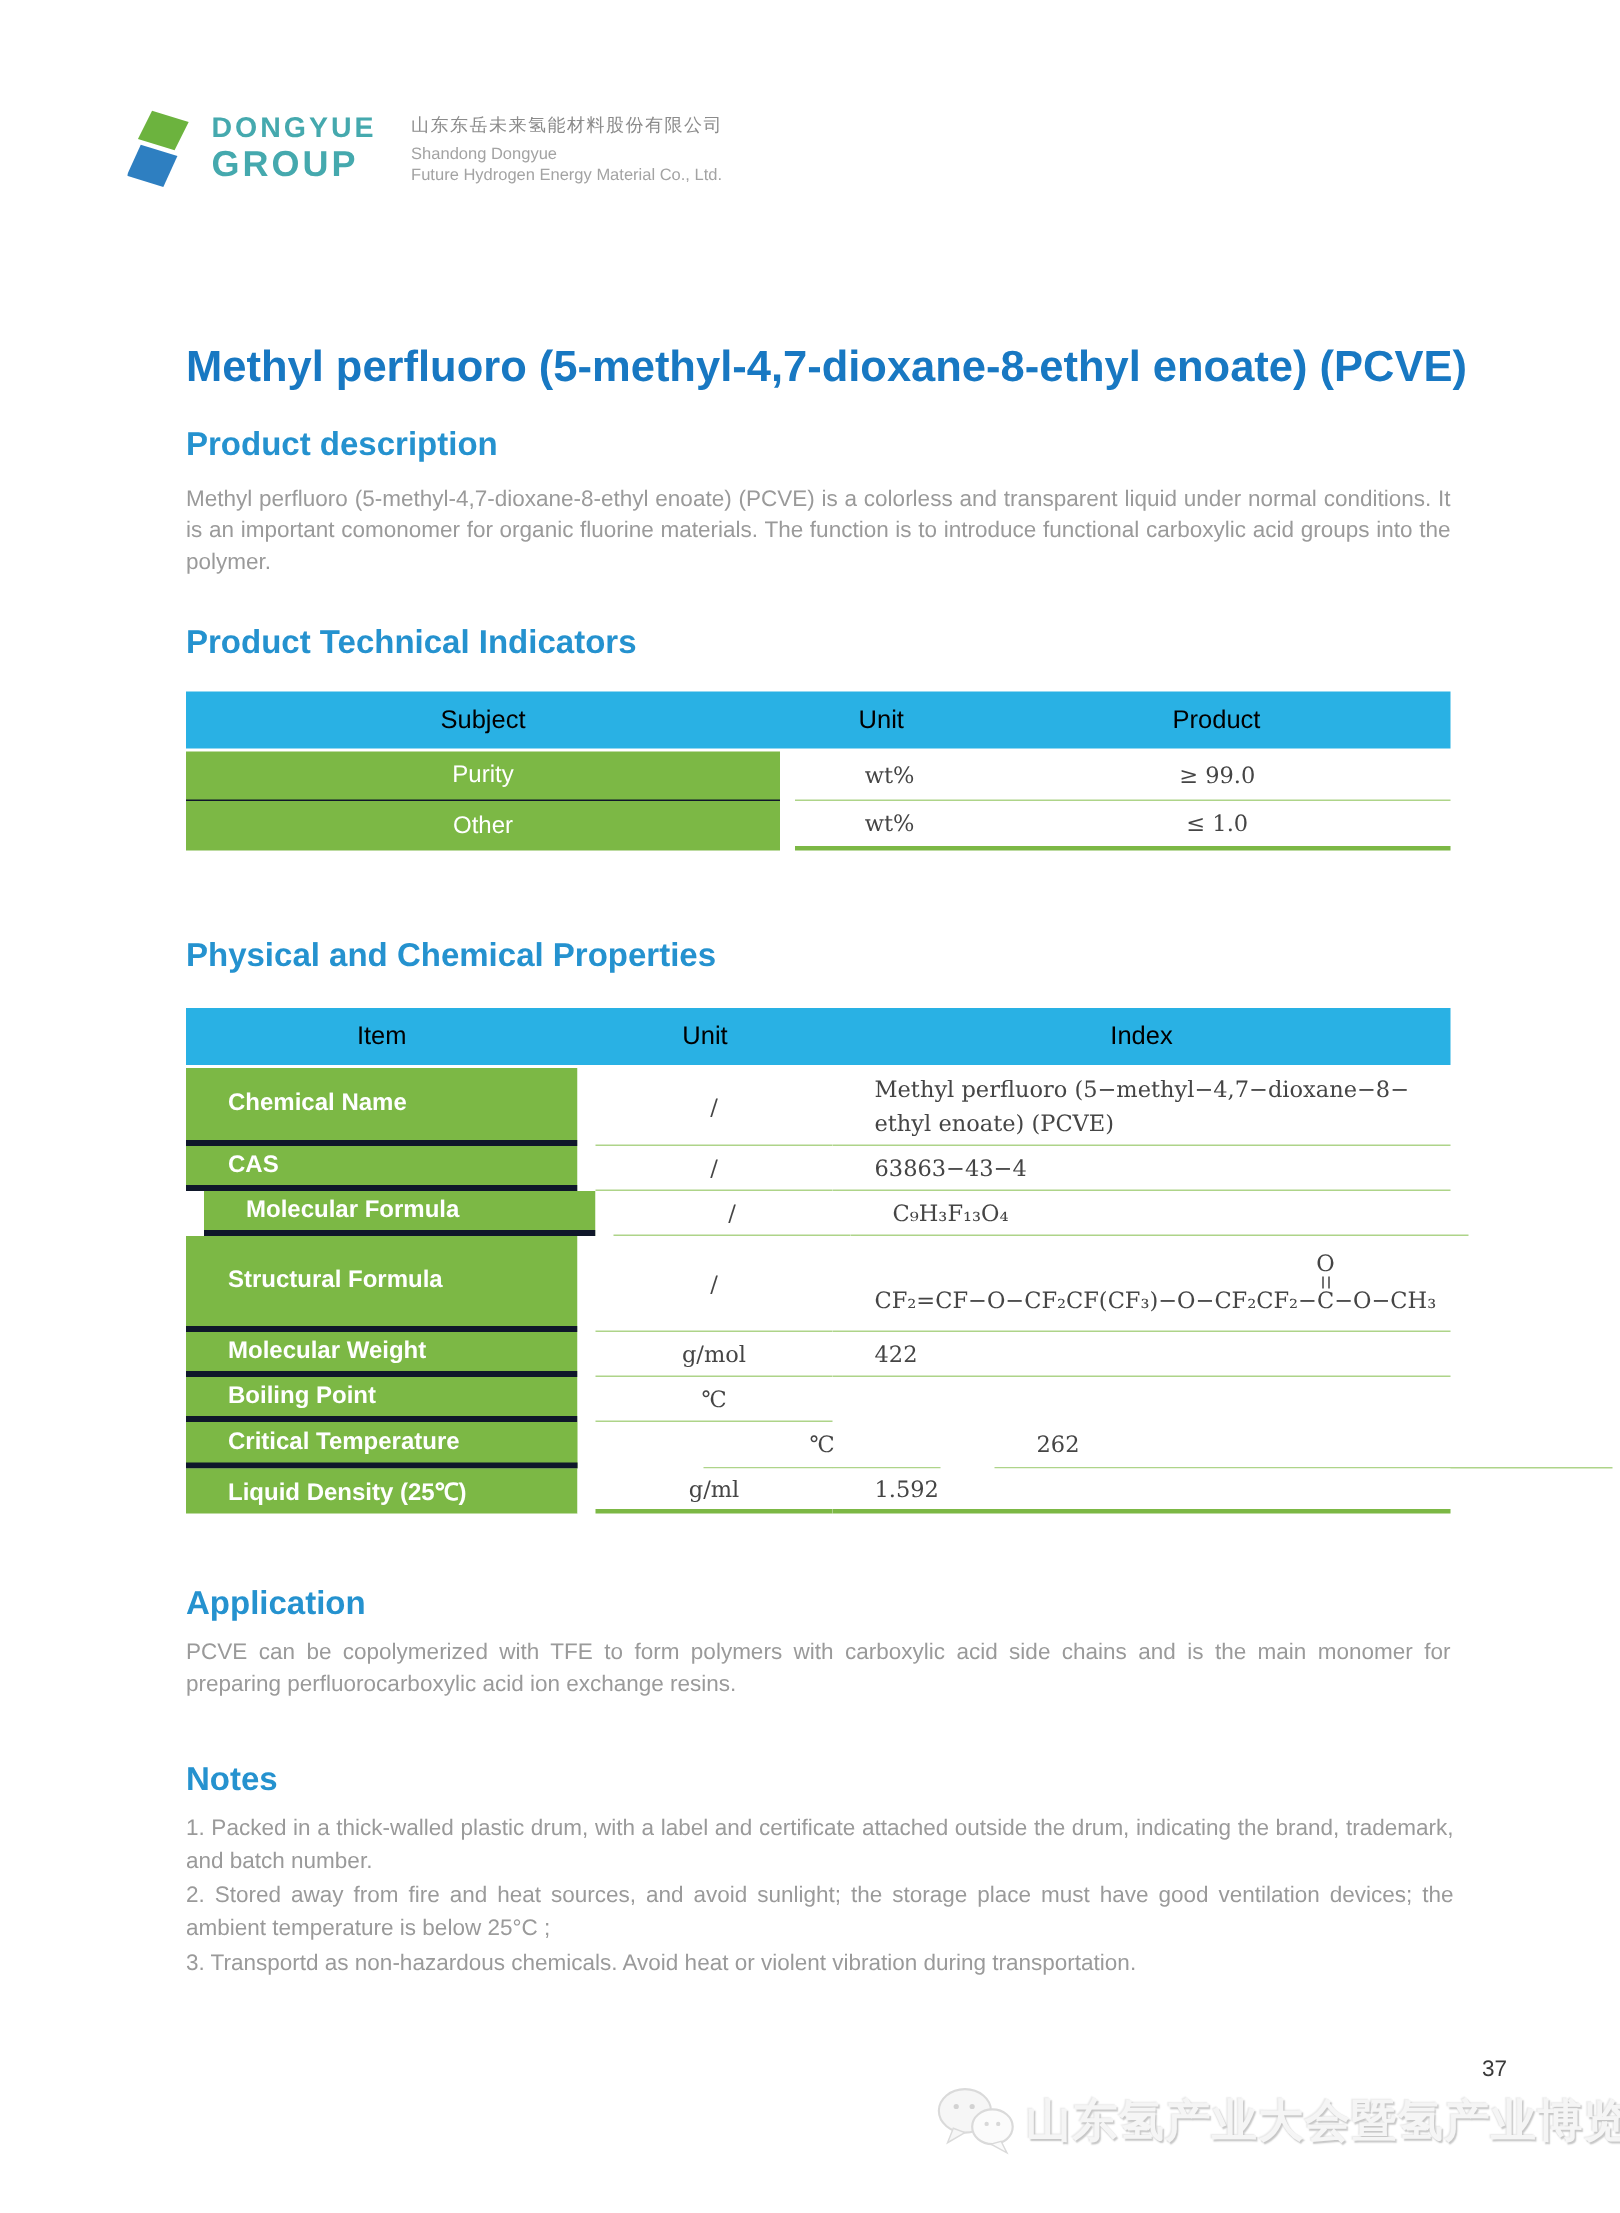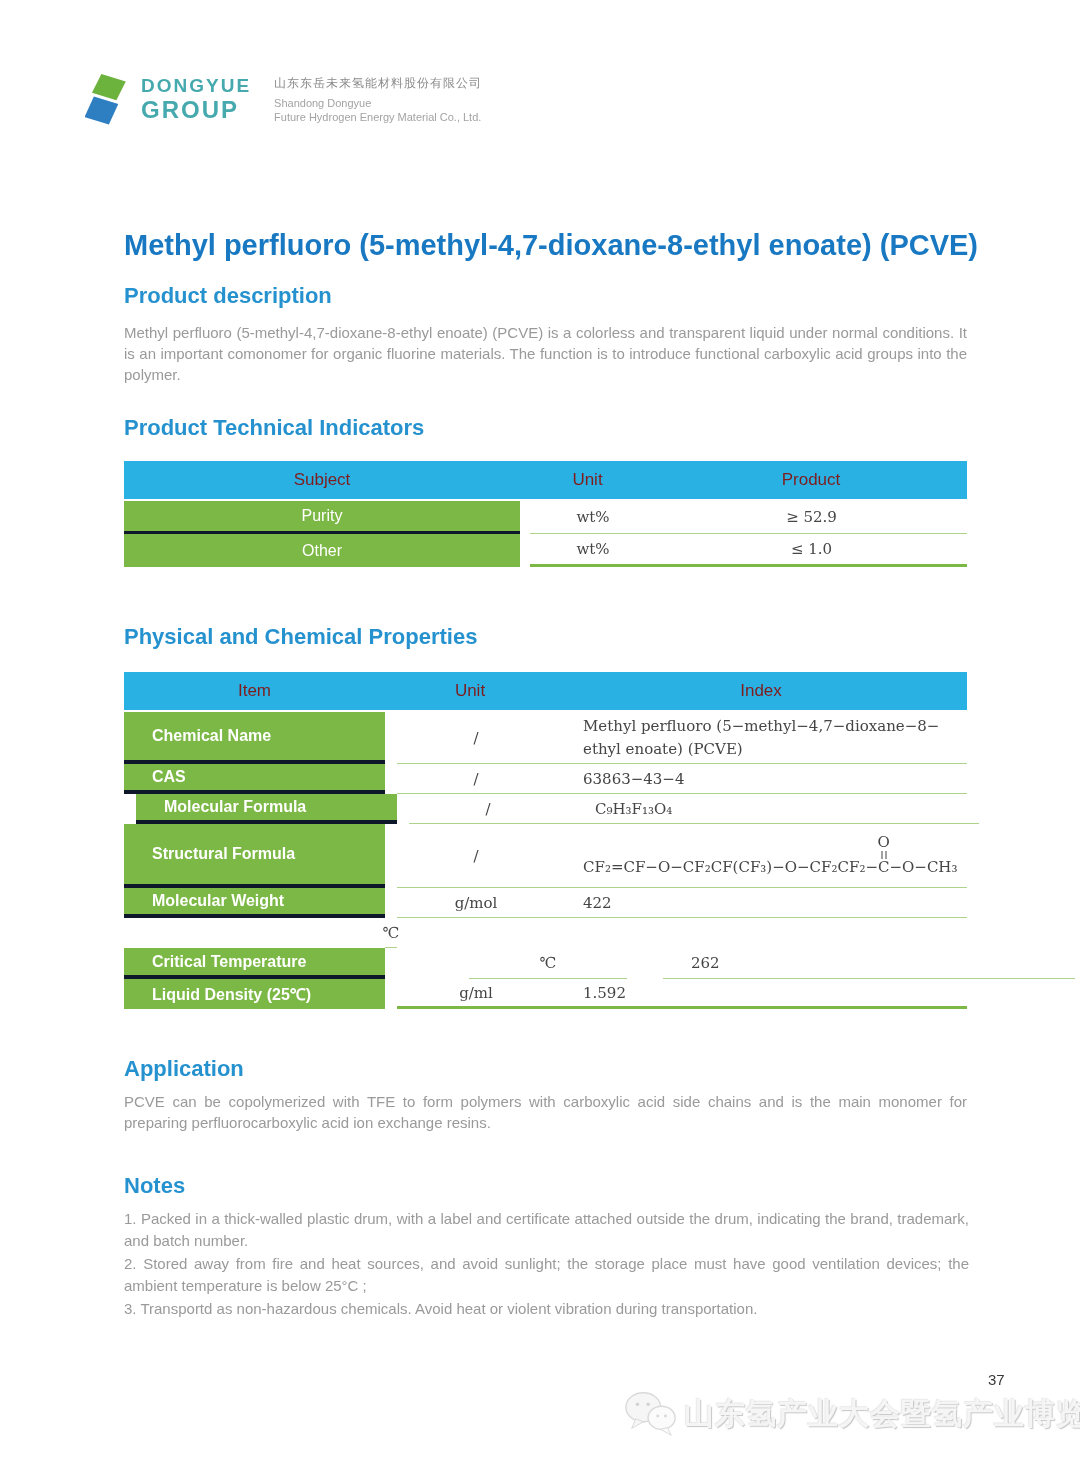--- a/index.html
+++ b/index.html
@@ -18,30 +18,30 @@
 
   
   .title{position:absolute;left:124px;top:210px;width:920px;font-size:29px;
          font-weight:bold;color:#1878c2;}
   .h2{position:absolute;left:124px;font-size:22px;font-weight:bold;color:#2592cf;margin:0;}
   .body-text{position:absolute;left:124px;width:843px;font-size:15px;color:#9a9a9a;
              text-align:justify;line-height:21px;margin:0;}
 
   
   .tbl{position:absolute;left:124px;width:843px;}
-  .t-hdr{display:grid;height:38px;background:#29b1e4;color:#7f1d1d;font-size:17px;
+  .t-hdr{display:grid;height:38px;background:#29b1e4;color:#000000;font-size:17px;
          align-items:center;margin-bottom:2px;}
   .t-hdr span{text-align:center;}
   .t1 .t-hdr{grid-template-columns:396px 135px 312px;}
   .t2 .t-hdr{grid-template-columns:261px 170px 412px;}
   .row{display:grid;}
   .t1 .row{grid-template-columns:396px 10px 126px 311px;height:33px;}
   .t2 .row{grid-template-columns:261px 12px 158px 412px;}
   .g-cell{background:#7cb845;color:#fff;font-size:16px;display:flex;align-items:center;
-          justify-content:center;border-bottom:3px solid #0f172a;box-sizing:border-box;}
+          justify-content:center;border-bottom:1px solid #0f172a;box-sizing:border-box;}
   .t2 .g-cell{justify-content:flex-start;padding-left:28px;border-bottom-width:4px;font-weight:bold;}
   .row.last .g-cell{border-bottom:none;}
   .v-cell{display:flex;align-items:center;justify-content:center;
           font-family:"DejaVu Serif","Liberation Serif",serif;font-size:15px;color:#454545;
           border-bottom:1px solid #aed489;box-sizing:border-box;background:#fff;}
   .row.last .v-cell{border-bottom:3px solid #7cb845;}
   .idx{justify-content:flex-start;padding-left:28px;text-align:left;}
   .idx-narrow{max-width:358px;line-height:1.5;}
   .gap{background:#fff;}
 
@@ -99,21 +99,21 @@
   <div class="tbl t1" style="top:461px;">
     <div class="t-hdr">
       <span>Subject</span>
       <span>Unit</span>
       <span>Product</span>
     </div>
     <div class="row">
       <div class="g-cell">Purity</div>
       <div class="gap"></div>
       <div class="v-cell">wt%</div>
-      <div class="v-cell">≥ 52.9</div>
+      <div class="v-cell">≥ 99.0</div>
     </div>
     <div class="row last">
       <div class="g-cell">Other</div>
       <div class="gap"></div>
       <div class="v-cell">wt%</div>
       <div class="v-cell">≤ 1.0</div>
     </div>
   </div>
 
   <h2 class="h2" style="top:624px;">Physical and Chemical Properties</h2>
@@ -160,20 +160,21 @@
     </div>
 
     <div class="row" style="height:30px;">
       <div class="g-cell">Molecular Weight</div>
       <div class="gap"></div>
       <div class="v-cell">g/mol</div>
       <div class="v-cell idx">422</div>
     </div>
 
     <div class="row" style="height:30px;">
+      <div class="g-cell">Boiling Point</div>
       <div class="gap"></div>
       <div class="v-cell">℃</div>
     </div>
 
     <div class="row" style="height:31px;gap:36px;">
       <div class="g-cell">Critical Temperature</div>
       <div class="gap"></div>
       <div class="v-cell">℃</div>
       <div class="v-cell idx">262</div>
     </div>

